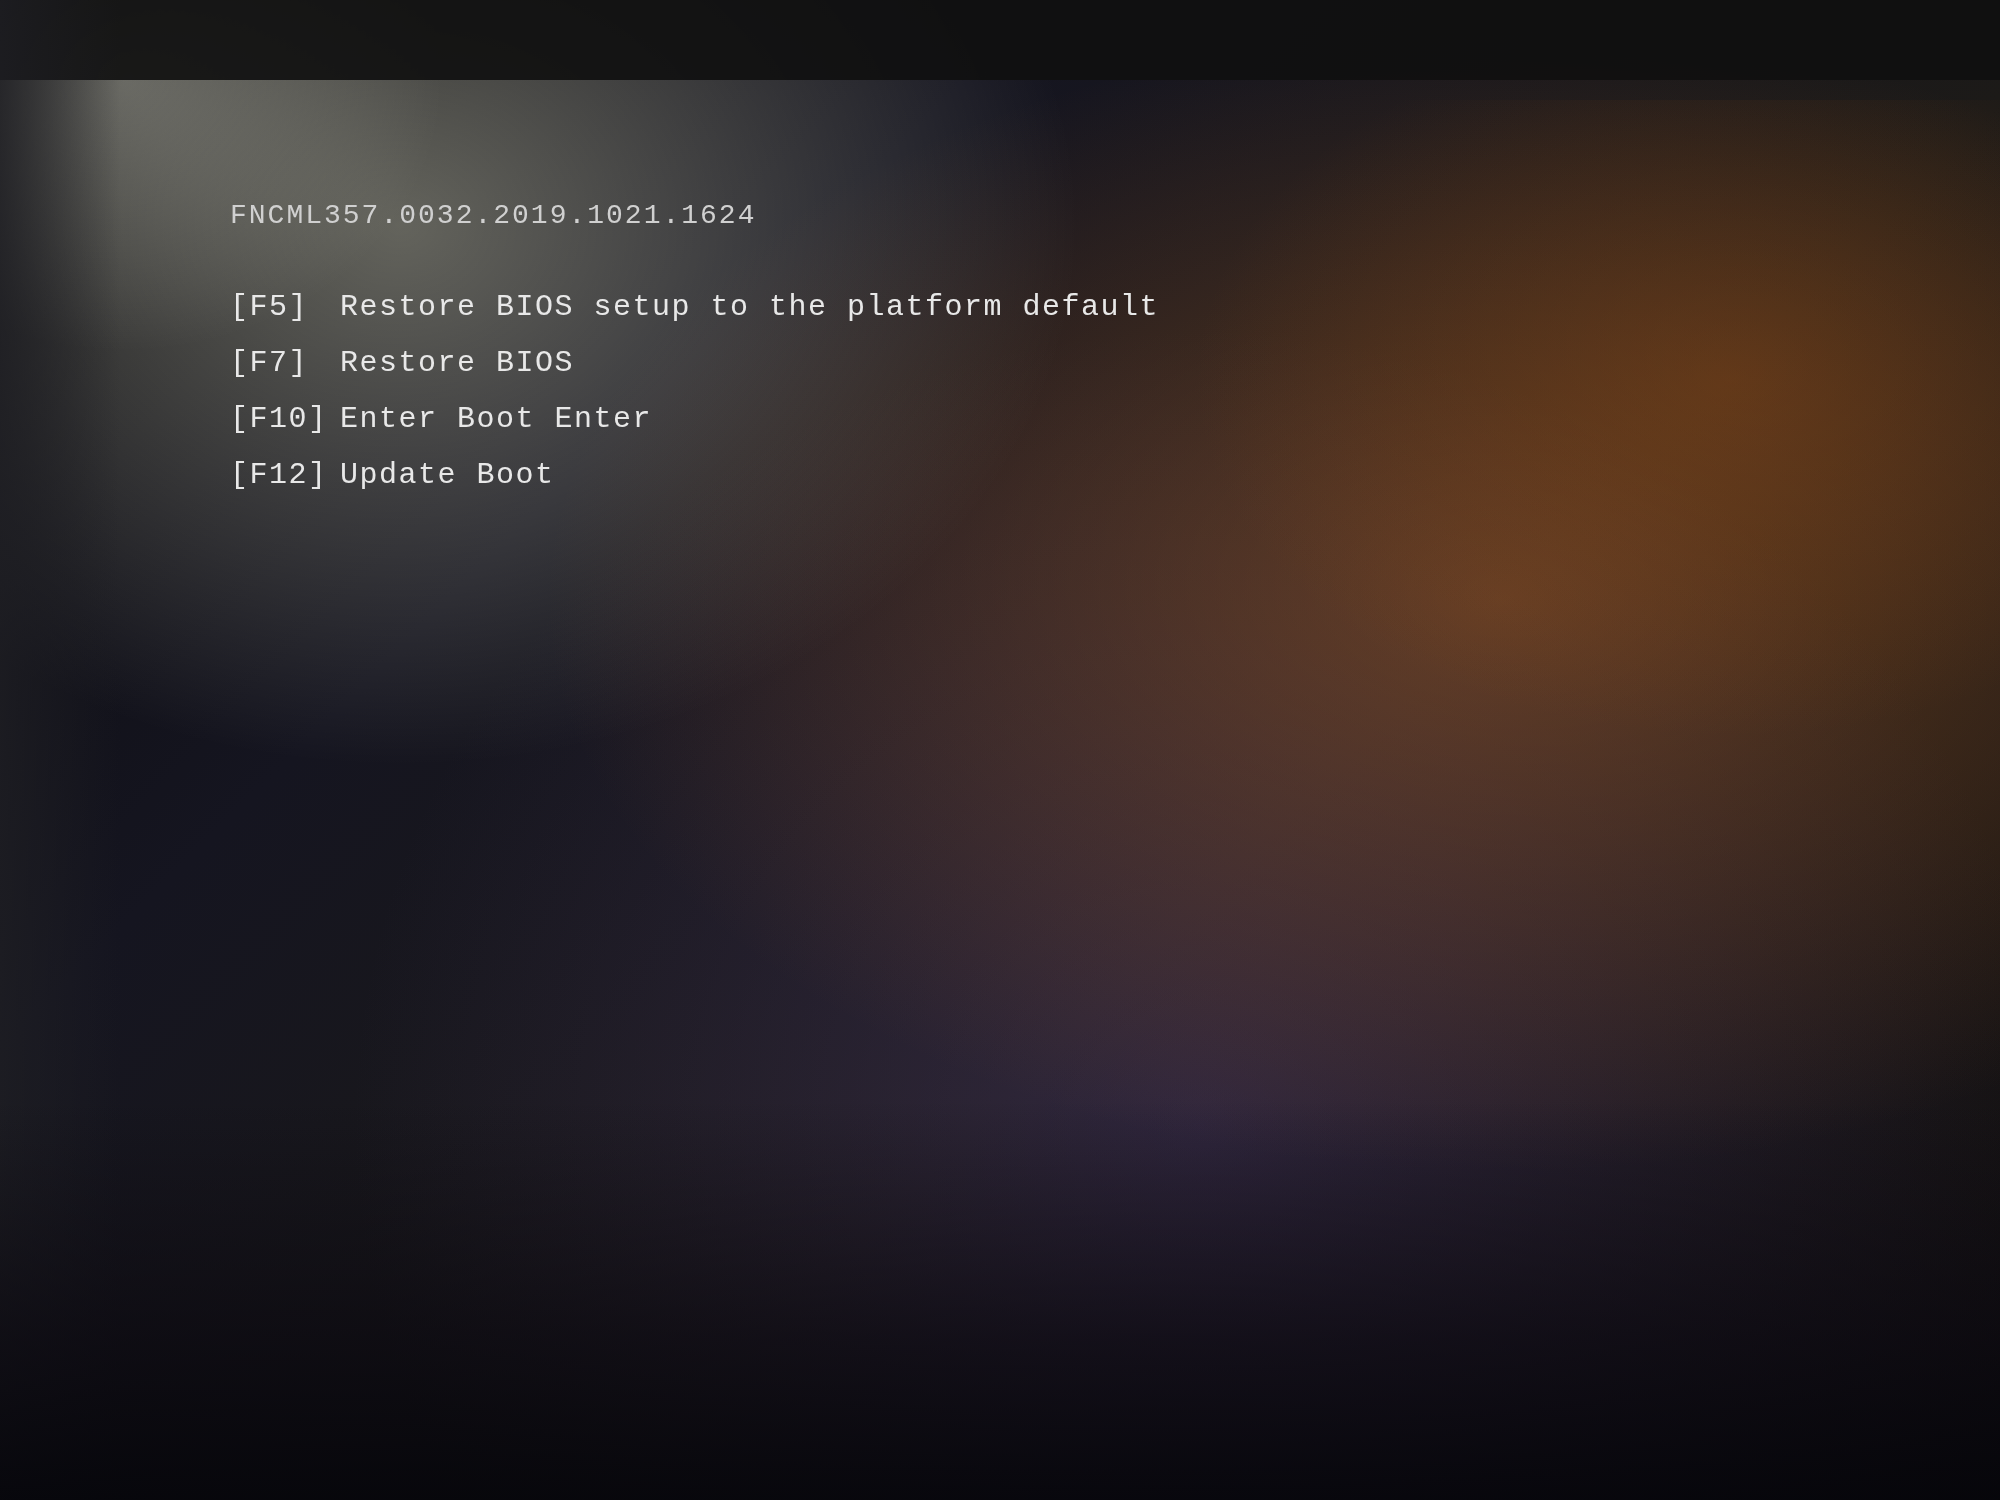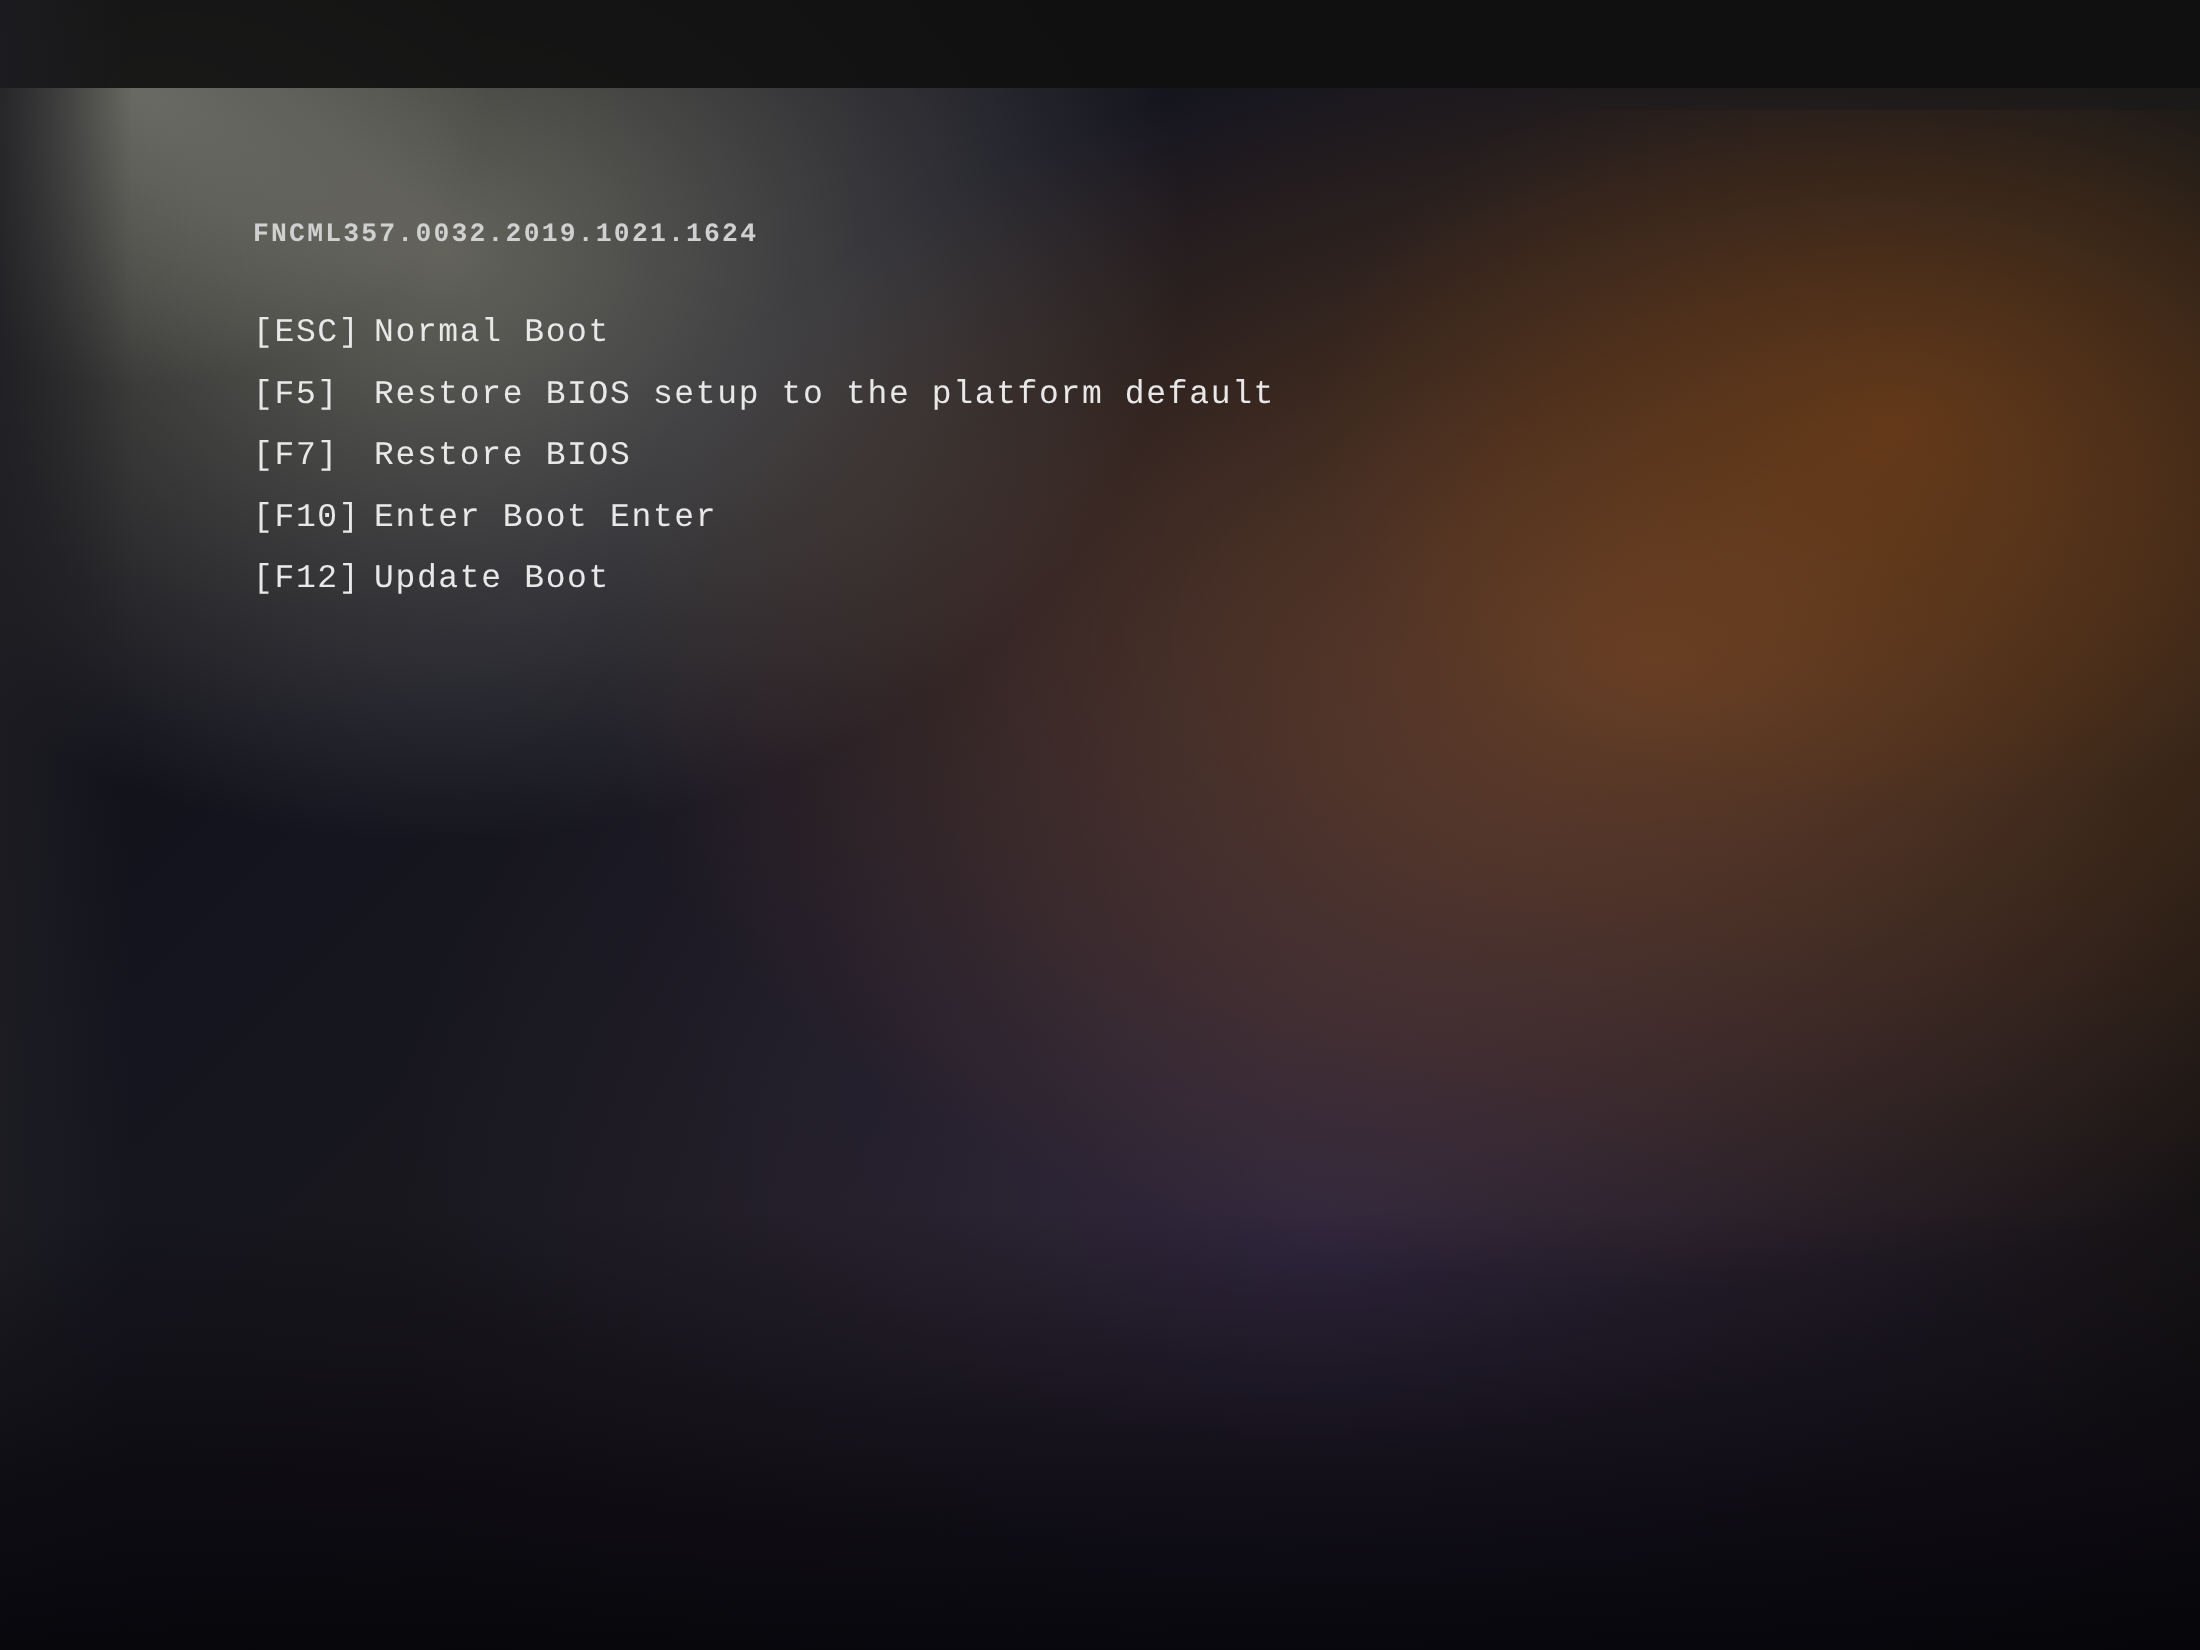--- a/index.html
+++ b/index.html
@@ -52,24 +52,24 @@
 
     .content {
       position: absolute;
       top: 200px;
       left: 230px;
       right: 100px;
     }
 
     .firmware-version {
       color: #d0d0d0;
-      font-size: 24px;
+      font-size: 28px;
       letter-spacing: 2px;
       margin-bottom: 55px;
-      font-weight: bold;
+      font-weight: normal;
     }
 
     .menu {
       display: flex;
       flex-direction: column;
       gap: 14px;
     }
 
     .menu-item {
       display: flex;
@@ -130,24 +130,20 @@
 
 <div class="screen">
   <div class="top-bar"></div>
   <div class="left-edge"></div>
 
   <div class="content">
     <div class="firmware-version">FNCML357.0032.2019.1021.1624</div>
 
     <div class="menu">
 
-    <div class="menu-item">
-          <span class="key">[ESC]</span>
-          <span class="description">  Normal Boot</span>
-        </div>
         <div class="menu-item">
           <span class="key">[F5]</span>
           <span class="description">  Restore BIOS setup to the platform default</span>
         </div>
         <div class="menu-item">
           <span class="key">[F7]</span>
           <span class="description">  Restore BIOS</span>
         </div>
         <div class="menu-item">
           <span class="key">[F10]</span>

